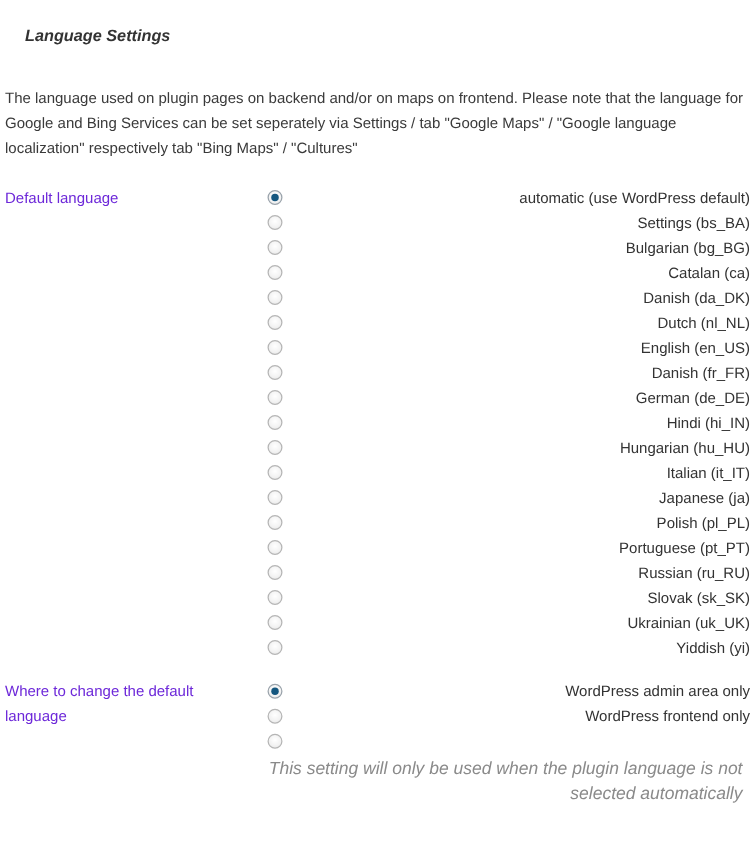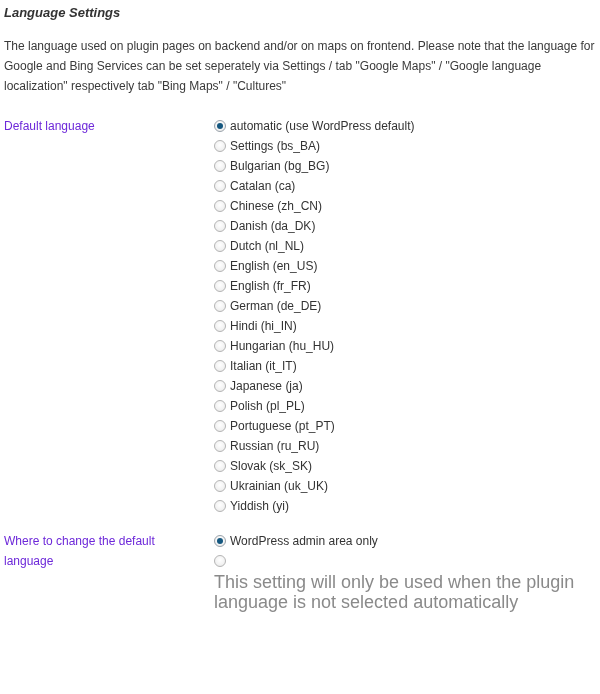--- a/index.html
+++ b/index.html
@@ -22,21 +22,21 @@
     padding: 0;
     position: relative;
   }
 
   
   .section-heading {
     font-size: 13px;
     font-weight: bold;
     font-style: italic;
     color: #333333;
-    margin: 0;
+    margin: 16px;
     padding: 5px 0 0 4px;
     line-height: 16px;
   }
 
   
   .section-description {
     margin: 0;
     padding: 15px 6px 0 4px;
     font-size: 12px;
     line-height: 20px;
@@ -61,20 +61,21 @@
     left: 4px;
     top: 0;
     width: 160px;
     font-size: 12px;
     line-height: 20px;
     color: #6d28d9;
   }
   .row-field {
     margin-left: 214px;
     padding: 0;
+    text-align: right;
   }
 
   
   .radio-option {
     display: block;
     position: relative;
     height: 20px;
     line-height: 20px;
     padding-left: 16px;
     font-size: 12px;
@@ -105,21 +106,22 @@
     height: 6px;
     border-radius: 50%;
     background: #15577f;
   }
   .radio-label-text {
     display: inline;
   }
 
   
   .field-note {
-    font-size: 18px;
+    font-style: italic;
+    font-size: 14px;
     line-height: 20px;
     color: #8a8a8a;
     width: 380px;
     padding-top: 1px;
   }
 
   
   .row-default-language { margin-top: 20px; }
   .row-where-to-change { margin-top: 15px; }
 </style>
@@ -134,43 +136,43 @@
 
   <div class="form-table">
 
     <div class="form-row row-default-language">
       <div class="row-label">Default language</div>
       <div class="row-field" id="group-default-language">
           <label class="radio-option"><span class="radio-dot checked"></span><span class="radio-label-text">automatic (use WordPress default)</span></label>
           <label class="radio-option"><span class="radio-dot"></span><span class="radio-label-text">Settings (bs_BA)</span></label>
           <label class="radio-option"><span class="radio-dot"></span><span class="radio-label-text">Bulgarian (bg_BG)</span></label>
           <label class="radio-option"><span class="radio-dot"></span><span class="radio-label-text">Catalan (ca)</span></label>
-          <label class="radio-option"><span class="radio-dot"></span><span class="radio-label-text">Chinese (zh_CN)</span></label>
           <label class="radio-option"><span class="radio-dot"></span><span class="radio-label-text">Danish (da_DK)</span></label>
           <label class="radio-option"><span class="radio-dot"></span><span class="radio-label-text">Dutch (nl_NL)</span></label>
           <label class="radio-option"><span class="radio-dot"></span><span class="radio-label-text">English (en_US)</span></label>
-          <label class="radio-option"><span class="radio-dot"></span><span class="radio-label-text">English (fr_FR)</span></label>
+          <label class="radio-option"><span class="radio-dot"></span><span class="radio-label-text">Danish (fr_FR)</span></label>
           <label class="radio-option"><span class="radio-dot"></span><span class="radio-label-text">German (de_DE)</span></label>
           <label class="radio-option"><span class="radio-dot"></span><span class="radio-label-text">Hindi (hi_IN)</span></label>
           <label class="radio-option"><span class="radio-dot"></span><span class="radio-label-text">Hungarian (hu_HU)</span></label>
           <label class="radio-option"><span class="radio-dot"></span><span class="radio-label-text">Italian (it_IT)</span></label>
           <label class="radio-option"><span class="radio-dot"></span><span class="radio-label-text">Japanese (ja)</span></label>
           <label class="radio-option"><span class="radio-dot"></span><span class="radio-label-text">Polish (pl_PL)</span></label>
           <label class="radio-option"><span class="radio-dot"></span><span class="radio-label-text">Portuguese (pt_PT)</span></label>
           <label class="radio-option"><span class="radio-dot"></span><span class="radio-label-text">Russian (ru_RU)</span></label>
           <label class="radio-option"><span class="radio-dot"></span><span class="radio-label-text">Slovak (sk_SK)</span></label>
           <label class="radio-option"><span class="radio-dot"></span><span class="radio-label-text">Ukrainian (uk_UK)</span></label>
           <label class="radio-option"><span class="radio-dot"></span><span class="radio-label-text">Yiddish (yi)</span></label>
         </div>
     </div>
 
     <div class="form-row row-where-to-change">
       <div class="row-label">Where to change the default language</div>
       <div class="row-field" id="group-where-to-change">
       <label class="radio-option"><span class="radio-dot checked"></span><span class="radio-label-text">WordPress admin area only</span></label>
+          <label class="radio-option"><span class="radio-dot"></span><span class="radio-label-text">WordPress frontend only</span></label>
           <label class="radio-option"><span class="radio-dot"></span></label>
         </div>
       <div class="row-field">
         <div class="field-note">This setting will only be used when the plugin language is not selected automatically</div>
       </div>
     </div>
 
   </div>
 </div>
 

